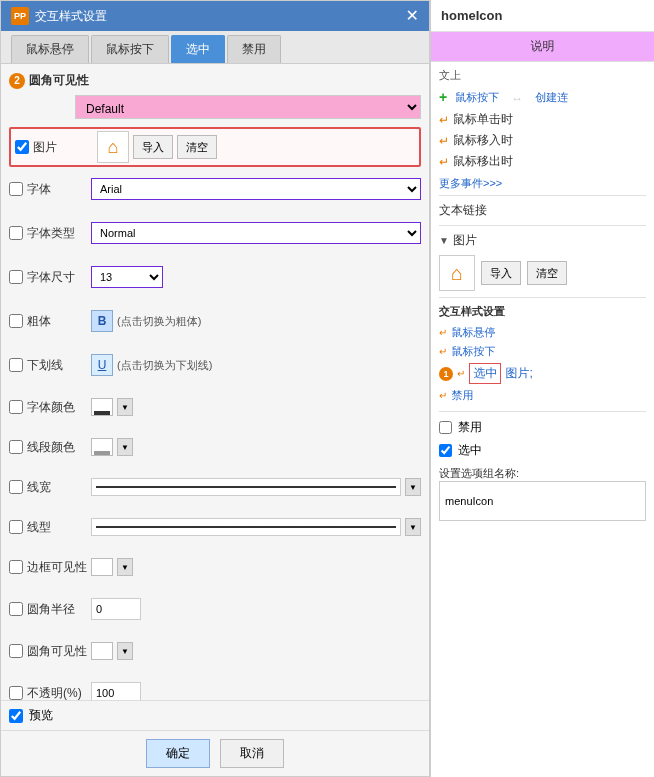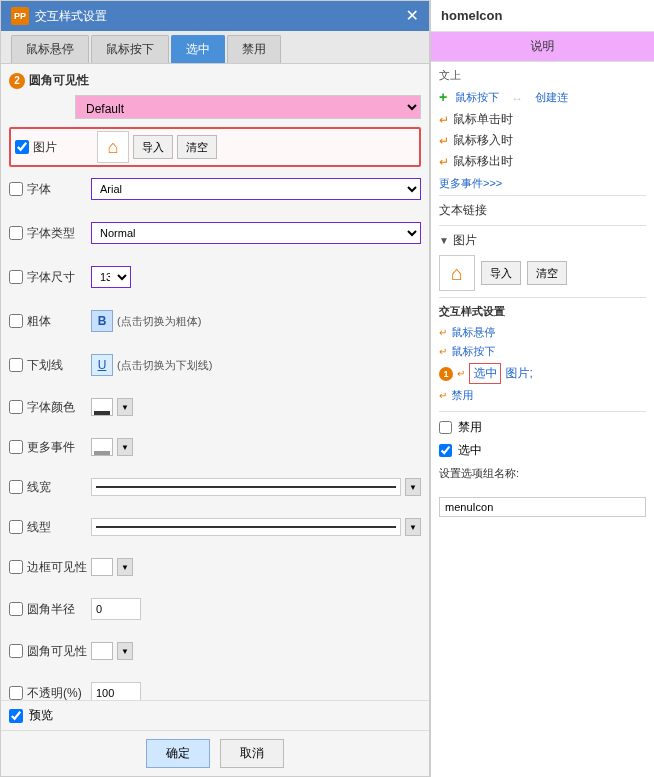--- a/index.html
+++ b/index.html
@@ -414,25 +414,25 @@
       padding: 3px 0;
       font-size: 11px;
     }
 
     .group-name-section {
       margin-top: 4px;
     }
     .group-name-label {
       font-size: 11px;
       color: #333;
-      margin-bottom: 16px;
+      margin-bottom: 0;
     }
     .group-name-input {
       width: 100%;
-      padding: 3px 5px;
+      padding: 13px 5px;
       border: 1px solid #ccc;
       font-size: 11px;
       background: white;
     }
 
     .element-hint-label {
       font-size: 11px;
       color: #333;
       margin-top: 4px;
     }
@@ -499,21 +499,21 @@
         <select class="prop-select">
           <option>Normal</option>
         </select>
       </div>
     </div>
 
     <div class="prop-row">
       <input type="checkbox" class="prop-checkbox" style="">
       <span class="prop-label">字体尺寸</span>
       <div class="prop-value">
-        <select class="prop-select" style="width:40px; flex:none;">
+        <select class="prop-select" style="width:72px; flex:none;">
           <option>13</option>
         </select>
       </div>
     </div>
 
     <div class="prop-row">
       <input type="checkbox" class="prop-checkbox" style="">
       <span class="prop-label">粗体</span>
       <div class="prop-value">
         <div class="style-btn">
@@ -541,21 +541,21 @@
       <div class="prop-value">
         <div class="color-preview" style="background:white; position:relative;">
           <span style="position:absolute; bottom:0; left:2px; right:2px; height:4px; background:#333;"></span>
         </div>
         <div class="dropdown-arrow">▼</div>
       </div>
     </div>
 
     <div class="prop-row">
       <input type="checkbox" class="prop-checkbox" style="">
-      <span class="prop-label">更多事件</span>
+      <span class="prop-label">线段颜色</span>
       <div class="prop-value">
         <div class="color-preview" style="background:white; position:relative;">
           <span style="position:absolute; bottom:0; left:2px; right:2px; height:4px; background:#999;"></span>
         </div>
         <div class="dropdown-arrow">▼</div>
       </div>
     </div>
 
     <div class="prop-row">
       <input type="checkbox" class="prop-checkbox" style="">

